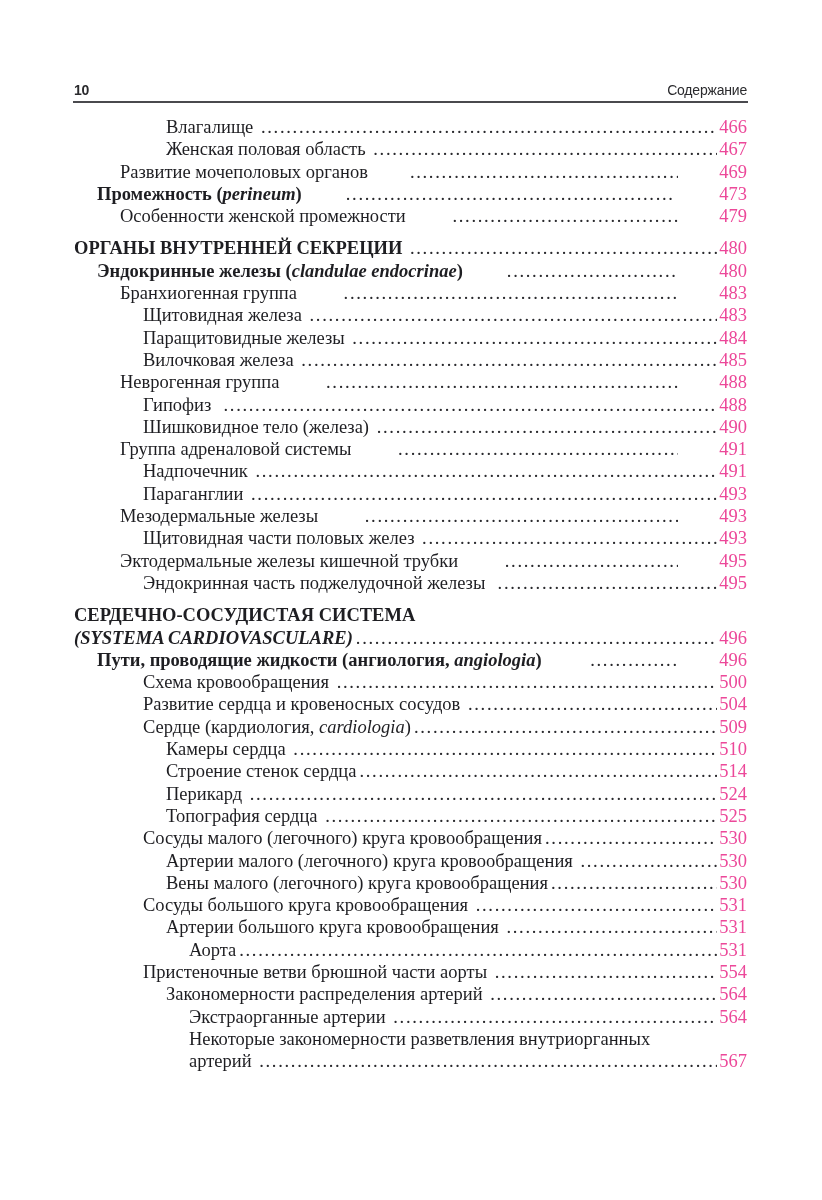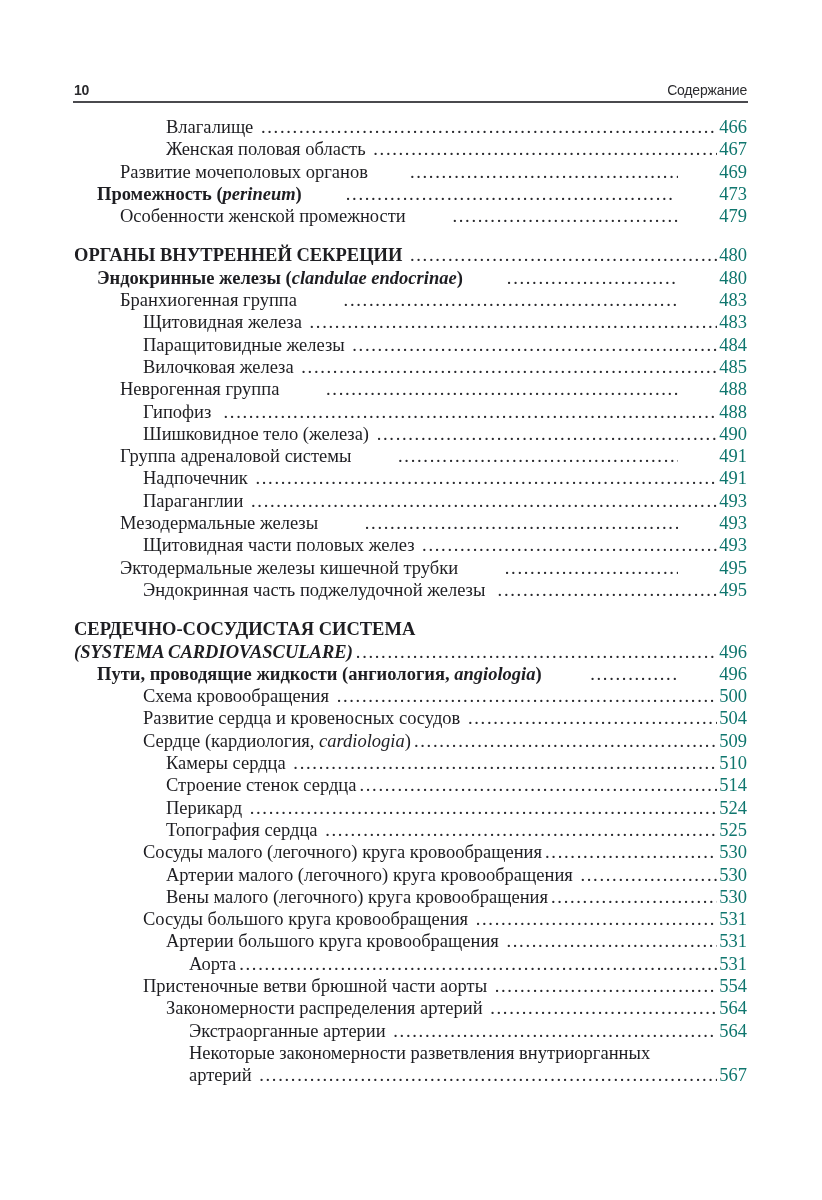--- a/index.html
+++ b/index.html
@@ -28,21 +28,21 @@
   
   .toc{
     position:absolute;top:116px;left:74px;right:75px;
   }
   .row{
     display:flex;align-items:center;
     height:22.3px;line-height:22.3px;
     font-size:18.5px;
     white-space:nowrap;
   }
-  .row.gap{margin-top:17px;}
+  .row.gap{margin-top:10px;}
   .lv0{padding-left:0;}
   .lv1{padding-left:23px;gap:41px;}
   .lv2{padding-left:46px;gap:39px;}
   .lv3{padding-left:69px;}
   .lv4{padding-left:92px;}
   .lv5{padding-left:115px;}
   .title{white-space:pre;}
   .row.bold .title{font-weight:bold;}
   .title i{font-style:italic;}
   .dots{
@@ -51,21 +51,21 @@
     white-space:nowrap;
     margin:0 2px 0 3px;
     color:#2a2a2e;
   }
   .dots::after{
     content:"..........................................................................................................................................................................";
     letter-spacing:1.7px;
   }
   .pageno{
     flex:0 0 auto;
-    color:#0f766e;
+    color:#ec4899;
     white-space:nowrap;
     font-family:Liberation Serif, serif;
   }
 </style>
 </head>
 <body>
 
 <div class="page">
 
   <div class="running-head">

